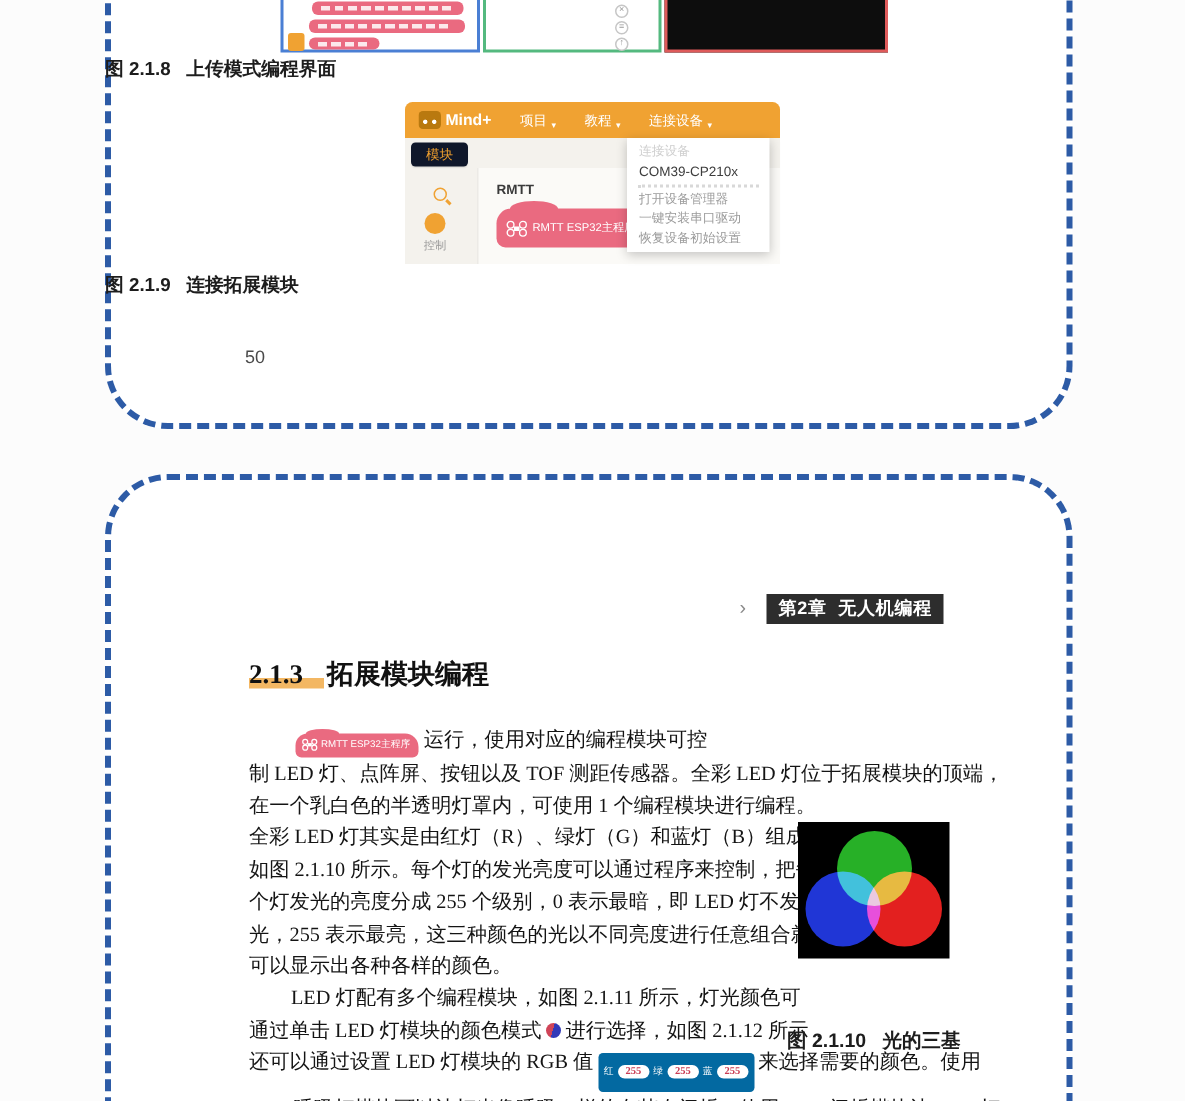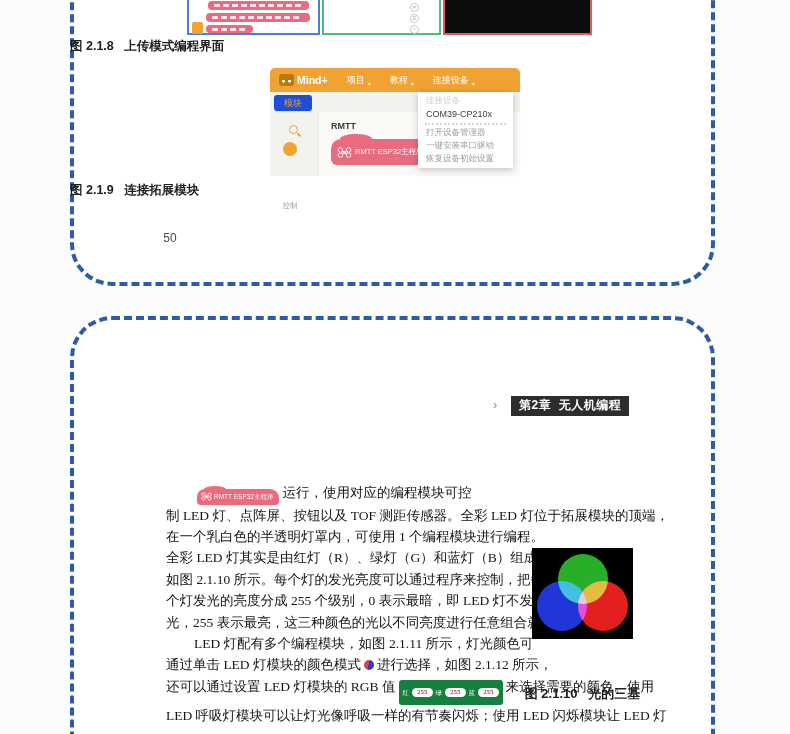--- a/index.html
+++ b/index.html
@@ -31,28 +31,28 @@
   #mindplus { left:270px; top:68px; width:250px; height:108px; }
   #mp-toolbar { display:flex; align-items:center; height:24px; background:#f0a232;
      border-radius:5px 5px 0 0; padding:0 9px; }
   #logo-cat { width:15px; height:12px; border-radius:3px;
      background: radial-gradient(circle at 30% 60%, #fff 1.2px, transparent 1.7px),
                  radial-gradient(circle at 70% 60%, #fff 1.2px, transparent 1.7px), #b9790f; }
   #logo-text { color:#fff; font-weight:bold; font-size:10.5px; margin-left:3px; }
   .mp-menu { display:flex; align-items:flex-end; gap:3px; margin-left:19px; color:#fff; font-size:9px; }
   .caret { font-size:6px; color:#fff; }
   #mp-body { position:relative; height:84px; background:#f4f2ed; }
-  #mp-tab { position:absolute; left:4px; top:3px; width:38px; height:16px; background:#1d4ed8; border-radius:3px;
+  #mp-tab { position:absolute; left:4px; top:3px; width:38px; height:16px; background:#0f172a; border-radius:3px;
      color:#ef9f2e; font-size:9px; display:flex; align-items:center; justify-content:center;
      box-shadow:0 1px 1px rgba(0,0,0,.08); }
   #mag-icon { position:absolute; left:19px; top:33px; width:9px; height:9px; border:1.5px solid #f0a232; border-radius:50%; }
   #mag-icon::after { content:""; position:absolute; width:1.5px; height:4px; background:#f0a232;
      transform:rotate(-45deg); left:8px; top:7px; }
   #cat-dot { position:absolute; left:13px; top:50px; width:14px; height:14px; border-radius:50%; background:#f0a232; }
-  #cat-label { position:absolute; left:7px; top:67px; width:26px; text-align:center; font-size:7.5px; color:#999;margin-top:42px; }
+  #cat-label { position:absolute; left:7px; top:67px; width:26px; text-align:center; font-size:7.5px; color:#999; }
   #mp-blocks { position:absolute; left:48px; top:20px; width:202px; height:64px; background:#fbfaf7;
      border-left:1px solid #eceae6; z-index:1; }
   #palette-header { position:absolute; left:12px; top:9px; font-size:9px; font-weight:bold; color:#3a3a3a; }
   #hat-block { position:absolute; left:12px; top:27px; width:130px; height:26px; background:#ea6a80;
      border-radius:10px 12px 6px 6px; display:flex; align-items:center; gap:3px; padding:0 6px; color:#fff; }
   #hat-block::before { content:""; position:absolute; top:-5px; left:9px; width:32px; height:10px;
      background:#ea6a80; border-radius:50% 50% 0 0; }
   #hat-block .lbl { font-size:7.5px; white-space:nowrap; }
   #mp-dropdown { position:absolute; left:148px; top:0; width:95px; background:#fff; z-index:5;
      box-shadow:0 2px 7px rgba(0,0,0,.22); padding:2px 0 3px; }
@@ -79,21 +79,21 @@
   .indent { padding-left:28px; display:inline-block; }
 
   .inline-hat { display:inline-flex; align-items:center; gap:2px; background:#ea6a80;
      border-radius:8px 9px 4px 4px; padding:1px 6px 1px 4px; position:relative; margin:0 3px;
      vertical-align:-4px; height:16px; }
   .inline-hat::before { content:""; position:absolute; top:-3px; left:7px; width:22px; height:6px;
      background:#ea6a80; border-radius:50% 50% 0 0; }
   .inline-hat .lbl { font-family:"Liberation Sans", sans-serif; font-size:6.5px; color:#fff; white-space:nowrap; }
   .inline-circle { display:inline-block; width:10px; height:10px; border-radius:50%; margin:0 3px;
      vertical-align:-1px; background:linear-gradient(105deg,#d04458 46%, #3139b8 46%); }
-  .inline-rgb { display:inline-flex; align-items:center; gap:3px; background:#15803d; border-radius:3px;
+  .inline-rgb { display:inline-flex; align-items:center; gap:3px; background:#0369a1; border-radius:3px;
      padding:2px 4px; margin:0 3px; vertical-align:-4px; }
   .inline-rgb .lab { font-family:"Liberation Sans", sans-serif; font-size:6.5px; color:#fff; }
   .inline-rgb .pill { background:#fff; color:#c93b52; font-size:7px; font-weight:bold;
      border-radius:7px; padding:0 5px; line-height:9px; }
 
   #fig2110-box { left:532px; top:548px; width:101px; height:91px; background:#000; overflow:hidden; }
   .rgb-circle { position:absolute; width:50px; height:50px; border-radius:50%; mix-blend-mode:screen; }
   #c-green { left:26px; top:6px;  background:#27b027; }
   #c-blue  { left:5px;  top:33px; background:#2036d6; }
   #c-red   { left:46px; top:33px; background:#e3201f; }
@@ -169,38 +169,42 @@
       </div>
     </div>
   </div>
   <div class="abs fig-caption" style="top:182px;">图 2.1.9   连接拓展模块</div>
 
   <div class="abs" id="page-number">50</div>
 
   <div class="abs" id="chapter-arrow">›</div>
   <div class="abs" id="chapter-badge">第2章  无人机编程</div>
 
+  <div class="abs" id="section-heading">
+    <span id="section-num">2.1.3</span><span id="section-title">拓展模块编程</span>
+  </div>
 
   <div class="abs" id="bodytext">
     <div class="bl"><span class="indent"></span><span class="inline-hat">
           <svg class="drone" width="11" height="9" viewBox="0 0 20 16">
             <circle cx="4.5" cy="4.5" r="3" fill="none" stroke="#fff" stroke-width="1.5"></circle>
             <circle cx="15.5" cy="4.5" r="3" fill="none" stroke="#fff" stroke-width="1.5"></circle>
             <circle cx="4.5" cy="11.5" r="3" fill="none" stroke="#fff" stroke-width="1.5"></circle>
             <circle cx="15.5" cy="11.5" r="3" fill="none" stroke="#fff" stroke-width="1.5"></circle>
             <rect x="7.5" y="6" width="5" height="4" fill="#fff"></rect>
           </svg>
           <span class="lbl">RMTT ESP32主程序</span>
         </span><span>运行，使用对应的编程模块可控</span></div>
     <div class="bl">制 LED 灯、点阵屏、按钮以及 TOF 测距传感器。全彩 LED 灯位于拓展模块的顶端，</div>
     <div class="bl">在一个乳白色的半透明灯罩内，可使用 1 个编程模块进行编程。</div>
     <div class="bl">全彩 LED 灯其实是由红灯（R）、绿灯（G）和蓝灯（B）组成，</div>
     <div class="bl">如图 2.1.10 所示。每个灯的发光亮度可以通过程序来控制，把每</div>
     <div class="bl">个灯发光的亮度分成 255 个级别，0 表示最暗，即 LED 灯不发</div>
     <div class="bl">光，255 表示最亮，这三种颜色的光以不同亮度进行任意组合就</div>
+    <div class="bl">可以显示出各种各样的颜色。</div>
     <div class="bl"><span class="indent"></span><span>LED 灯配有多个编程模块，如图 2.1.11 所示，灯光颜色可</span></div>
     <div class="bl"><span>通过单击 LED 灯模块的颜色模式</span><span class="inline-circle"></span><span>进行选择，如图 2.1.12 所示，</span></div>
     <div class="bl"><span>还可以通过设置 LED 灯模块的 RGB 值</span><span class="inline-rgb">
           <span class="lab">红</span>
           <span class="pill">255</span>
           <span class="lab">绿</span>
           <span class="pill">255</span>
           <span class="lab">蓝</span>
           <span class="pill">255</span>
         </span><span>来选择需要的颜色。使用</span></div>

